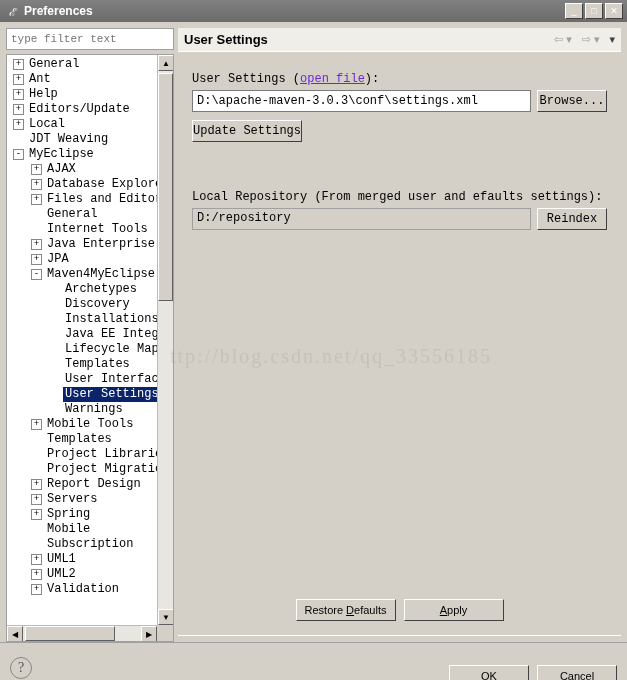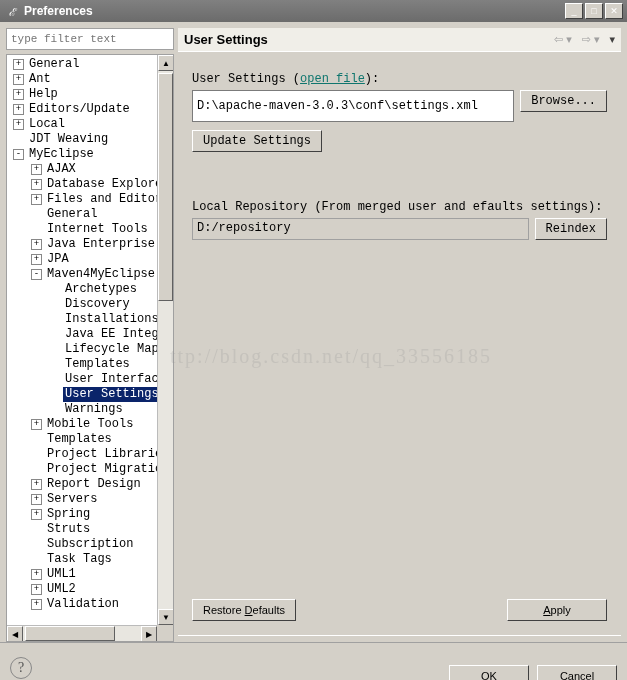--- a/index.html
+++ b/index.html
@@ -98,52 +98,52 @@
 .header-title { font-weight: bold; font-size: 13px; flex: 1; font-family: Tahoma,sans-serif; }
 .nav-arrows { display: flex; gap: 10px; align-items: center; color: #a0a0a0; font-size: 11px; }
 .nav-arrows span { cursor: default; }
 .dropdown-arrow { color: #404040; }
 .content {
   flex: 1; padding: 20px 14px 10px 14px;
   font-family: 'Courier New', monospace;
   font-size: 12px;
 }
 .field-label { margin-bottom: 4px; }
-.link { color: #0f766e; text-decoration: underline; }
+.link { color: #6d28d9; text-decoration: underline; }
 .row { display: flex; gap: 6px; margin-bottom: 8px; }
 .text-input {
   flex: 1;
-  height: 32px;
+  height: 22px;
   border: 1px solid #7b7b7b;
   background: #fff;
   padding: 2px 4px;
   font-family: 'Courier New', monospace;
   font-size: 12px;
 }
 .btn {
   height: 22px;
   min-width: 70px;
-  padding: 2px 10px;
+  padding: 2px 0;
   background: #d4d0c8;
   border: 1px solid #fff;
   border-right-color: #404040;
   border-bottom-color: #404040;
   font-family: 'Courier New', monospace;
   font-size: 12px;
 }
 .spacer-big { height: 40px; }
 .ro-input {
   flex: 1; height: 22px;
   border: 1px solid #a0a0a0;
   background: #d4d0c8;
   padding: 2px 4px;
   font-family: 'Courier New', monospace;
   font-size: 12px;
 }
-.content-bottom { margin-top: auto; display:flex; justify-content:space-between; gap:8px; padding-top:10px; border-top: none; }
+.content-bottom { margin-top: auto; display:flex; justify-content:center; gap:8px; padding-top:10px; border-top: none; }
 .btn-bottom { min-width: 100px; font-family: Tahoma,sans-serif; font-size: 11px; text-decoration: none; }
 .btn-bottom u { text-decoration: underline; }
 .divider { height:1px; background:#a0a0a0; margin: 6px 0; border-bottom:1px solid #fff; }
 .footer {
   display: flex; align-items: center;
   padding: 6px 10px;
   border-top: 1px solid #a0a0a0;
   justify-content: space-between;
 }
 .help-icon {
@@ -334,31 +334,26 @@
               <span class="tn-label">Servers</span>
             </div>
             <div class="tn">
               <span class="tn-spacer" style="width: 24px;"></span>
               <span class="expander">+</span>
               <span class="tn-label">Spring</span>
             </div>
             <div class="tn">
               <span class="tn-spacer" style="width: 24px;"></span>
               <span class="tn-blank"></span>
-              <span class="tn-label">Struts</span>
+              <span class="tn-label">Mobile</span>
             </div>
             <div class="tn">
               <span class="tn-spacer" style="width: 24px;"></span>
               <span class="tn-blank"></span>
               <span class="tn-label">Subscription</span>
-            </div>
-            <div class="tn">
-              <span class="tn-spacer" style="width: 24px;"></span>
-              <span class="tn-blank"></span>
-              <span class="tn-label">Task Tags</span>
             </div>
             <div class="tn">
               <span class="tn-spacer" style="width: 24px;"></span>
               <span class="expander">+</span>
               <span class="tn-label">UML1</span>
             </div>
             <div class="tn">
               <span class="tn-spacer" style="width: 24px;"></span>
               <span class="expander">+</span>
               <span class="tn-label">UML2</span>

